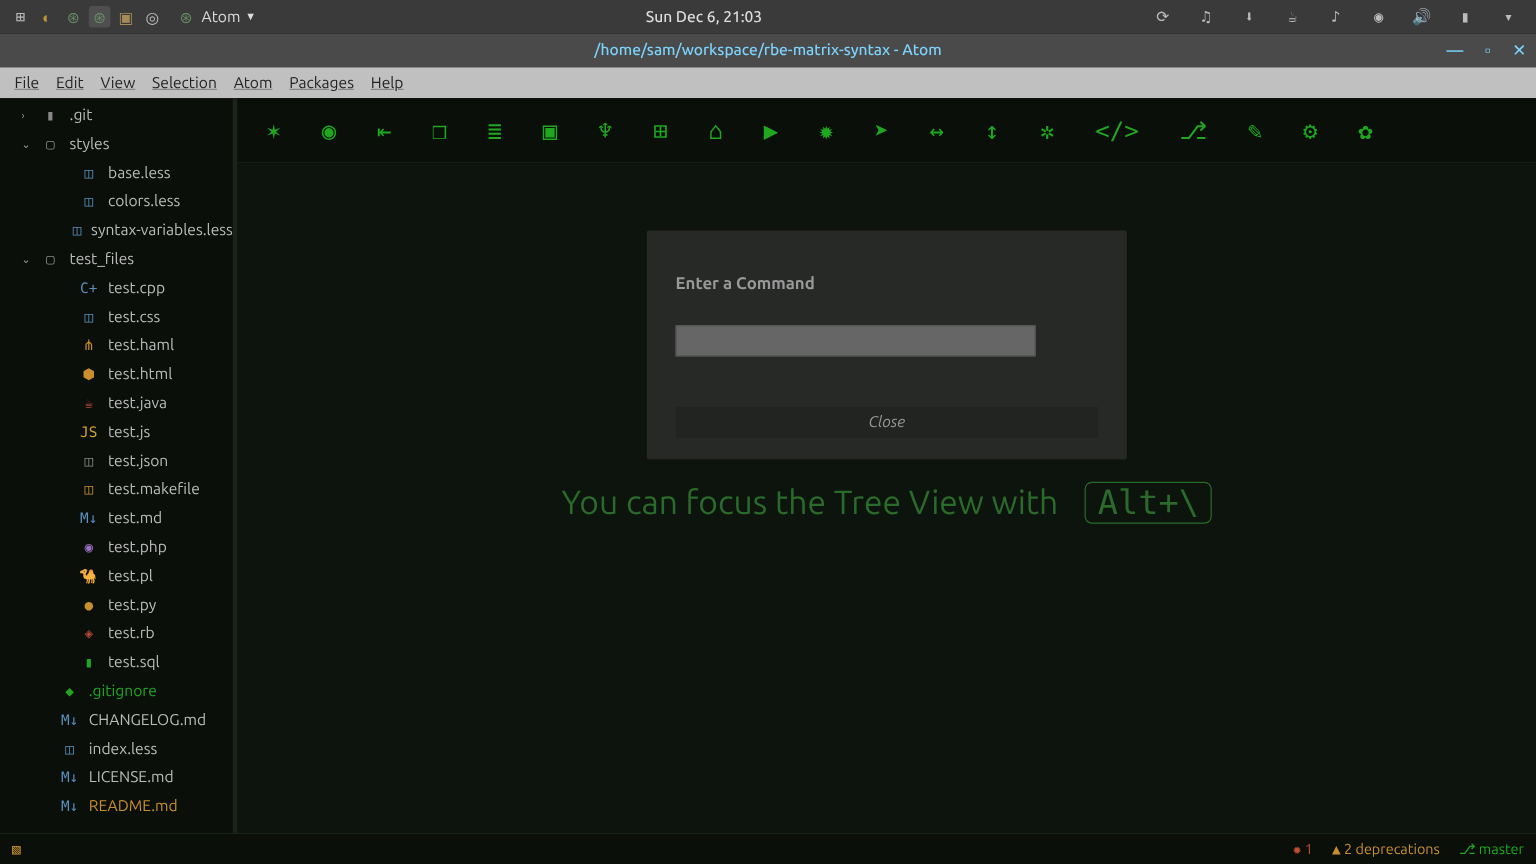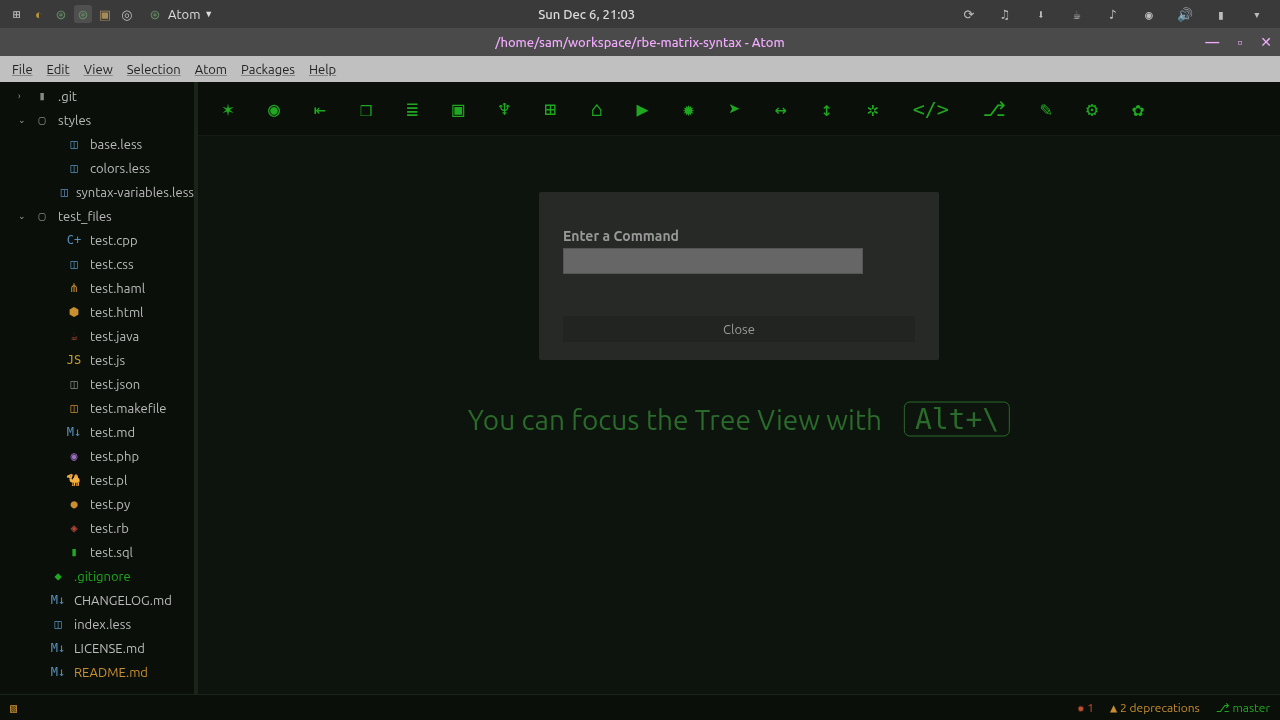--- a/index.html
+++ b/index.html
@@ -8,21 +8,21 @@
 
 .desktop-panel { height: 28px; background: #3a3a3a; display: flex; align-items: center; padding: 0 8px; color: #ddd; font-size: 13px; }
 .panel-left { display: flex; align-items: center; gap: 4px; }
 .panel-center { flex: 1; text-align: center; font-weight: 500; }
 .panel-right { display: flex; align-items: center; gap: 18px; padding-right: 6px; }
 .panel-icon { width: 18px; height: 18px; display: inline-flex; align-items: center; justify-content: center; opacity: 0.8; }
 .app-menu { display: flex; align-items: center; gap: 4px; margin-left: 6px; }
 .app-menu .drop { font-size: 9px; }
 
 
-.titlebar { height: 28px; background: #4a4a4a; display: flex; align-items: center; justify-content: center; position: relative; color: #f0abfc; font-weight: 500; font-size: 13px; }
+.titlebar { height: 28px; background: #4a4a4a; display: flex; align-items: center; justify-content: center; position: relative; color: #7dd3fc; font-weight: 500; font-size: 13px; }
 .win-controls { position: absolute; right: 8px; display: flex; gap: 18px; font-size: 14px; }
 
 
 .menubar { height: 26px; background: #c0c0c0; display: flex; align-items: center; padding: 0 12px; gap: 14px; color: #222; font-size: 13px; }
 .menubar span { text-decoration: underline; text-decoration-color: rgba(0,0,0,0.3); }
 
 
 .app-body { display: flex; height: calc(720px - 28px - 28px - 26px - 26px); background: #0c120c; }
 
 
@@ -41,23 +41,23 @@
 
 .main { flex: 1; position: relative; background: #0d130d; }
 .toolbar { height: 54px; display: flex; align-items: center; gap: 34px; padding: 0 24px; background: #0a0f0a; border-bottom: 1px solid #141c14; }
 .toolbar .tico { color: #1fa81f; font-size: 20px; }
 .hint { position: absolute; left: 50%; top: 55%; transform: translate(-50%,-50%); color: #2a6a2a; font-size: 28px; white-space: nowrap; display: flex; align-items: center; gap: 22px; }
 .hint .kbd { border: 1.5px solid #2a6a2a; border-radius: 6px; padding: 0 10px; font-family: monospace; }
 
 
 .overlay { position: absolute; inset: 0; display: flex; align-items: flex-start; justify-content: center; padding-top: 110px; }
 .dialog { width: 400px; background: rgba(60,60,60,0.55); padding: 36px 24px 18px; border-radius: 2px; }
-.dialog-title { color: #999; font-weight: bold; font-size: 14px; margin-bottom: 4px; }
+.dialog-title { color: #999; font-weight: bold; font-size: 14px; margin-bottom: 27px; }
 .dialog input { width: 300px; height: 26px; background: #666; border: 1px solid #555; padding: 0 6px; color: #ccc; }
-.dialog .close { text-align: center; color: #999; font-size: 13px; margin-top: 42px; padding: 6px; background: rgba(0,0,0,0.1); }
+.dialog .close { text-align: center; color: #999; font-size: 13px; margin-top: 42px; padding: 6px; background: rgba(0,0,0,0.1); font-style: italic; }
 
 
 .statusbar { height: 26px; background: #0a0f0a; border-top: 1px solid #1a251a; display: flex; align-items: center; padding: 0 10px; color: #aaa; font-size: 12px; }
 .statusbar .left { display: flex; gap: 10px; }
 .statusbar .right { margin-left: auto; display: flex; gap: 16px; align-items: center; }
 .status-red { color: #c05030; }
 .status-warn { color: #c98f2e; }
 .status-git { color: #1fa81f; }
 
 

